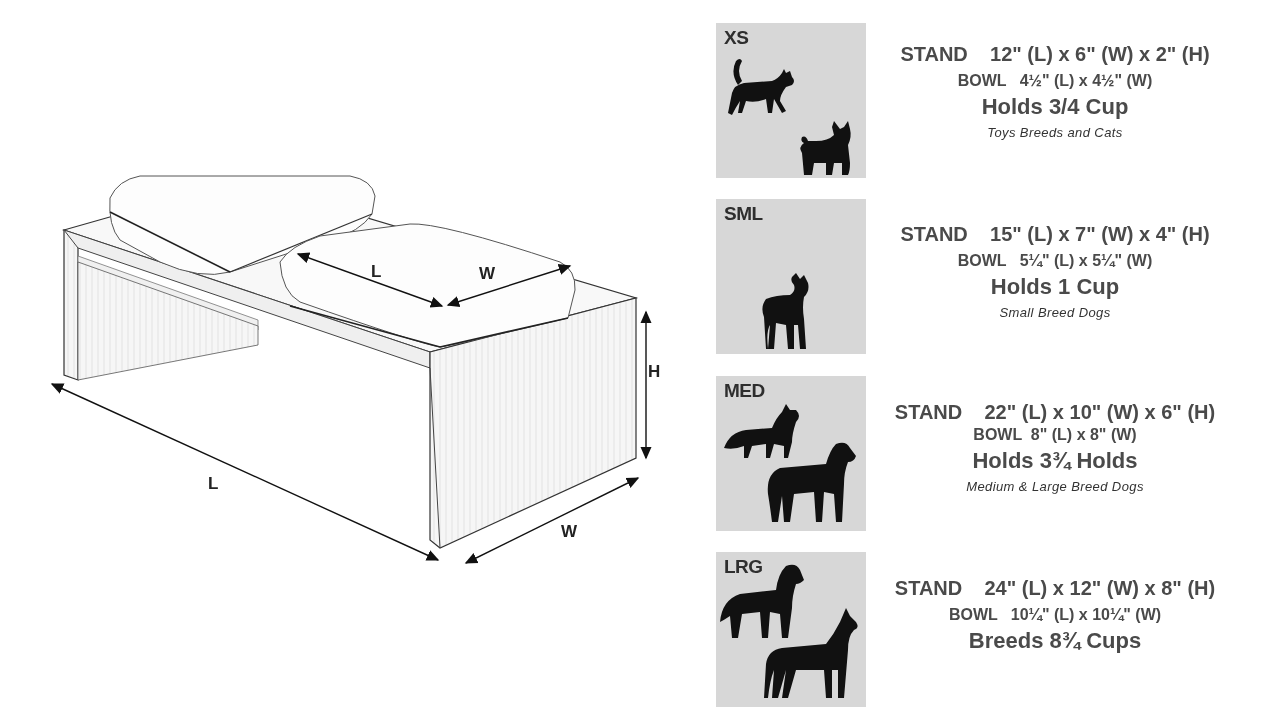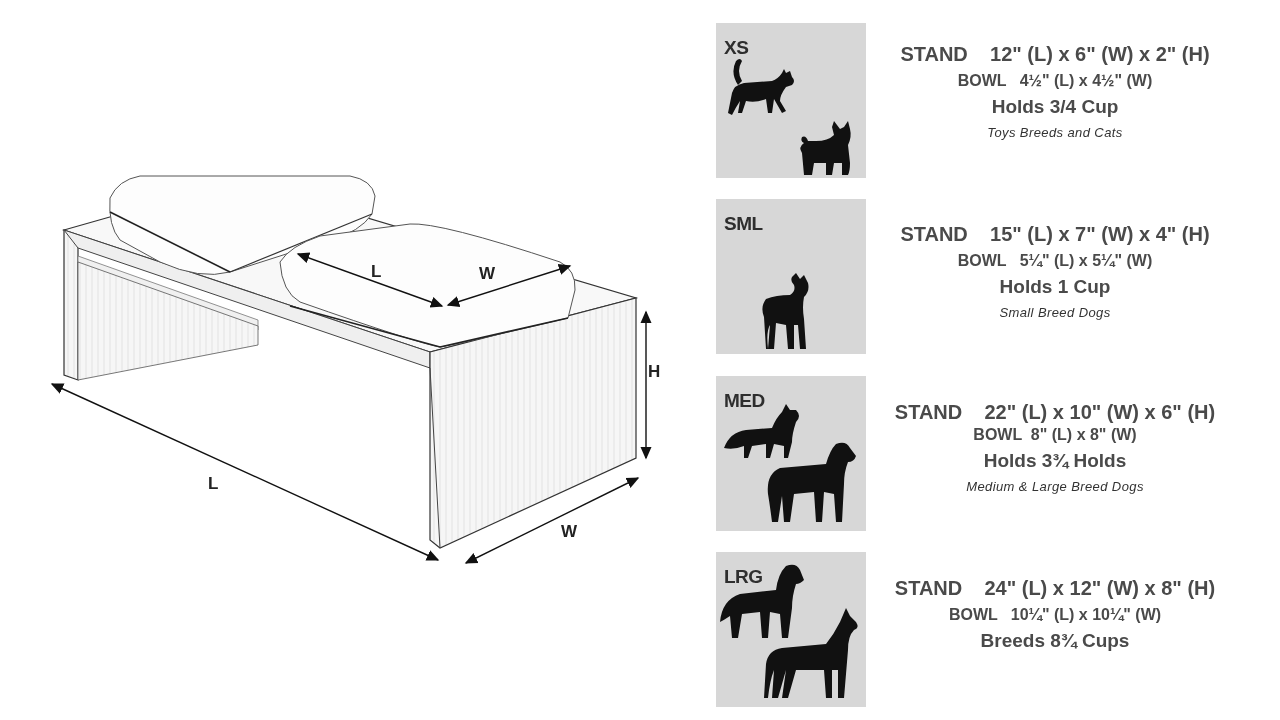--- a/index.html
+++ b/index.html
@@ -1,26 +1,26 @@
 <!DOCTYPE html>
 <html><head>
 <meta charset="utf-8">
 <style>
   html,body{margin:0;padding:0;background:#fff;}
   body{width:1280px;height:720px;position:relative;overflow:hidden;font-family:"Liberation Sans","DejaVu Sans",sans-serif;color:#404040;}
   .drawing{position:absolute;left:0;top:0;width:700px;height:720px;}
   .drawing svg{position:absolute;left:0;top:0;}
   .dim-label{position:absolute;font-weight:bold;font-size:17px;color:#222;}
   .size-tile{position:absolute;left:716px;width:150px;height:155px;background:#d7d7d7;}
-  .size-code{position:absolute;left:8px;top:14px;font-weight:bold;font-size:19px;color:#2e2e2e;letter-spacing:-0.5px;}
+  .size-code{position:absolute;left:8px;top:4px;font-weight:bold;font-size:19px;color:#2e2e2e;letter-spacing:-0.5px;}
   .tile-svg{position:absolute;left:0;top:0;}
   .spec{position:absolute;left:870px;width:370px;text-align:center;color:#4a4a4a;}
   .spec .stand{font-weight:bold;font-size:20px;line-height:24px;white-space:pre;}
   .spec .bowl{font-weight:bold;font-size:16px;line-height:22px;white-space:pre;margin-top:4px;}
-  .spec .holds{font-weight:bold;font-size:19px;line-height:22px;margin-top:4px;}
+  .spec .holds{font-weight:bold;font-size:22px;line-height:22px;margin-top:4px;}
   .spec .breed{font-size:13px;line-height:18px;margin-top:6px;color:#333;letter-spacing:0.4px;font-style:italic;}
 </style>
 </head>
 <body>
 
 <div class="drawing">
   <svg width="700" height="720" viewBox="0 0 700 720">
     <defs>
       <marker id="ah" markerWidth="10" markerHeight="10" refX="8" refY="5" orient="auto-start-reverse">
         <path d="M0,1 L9,5 L0,9 Z" fill="#111"></path>

